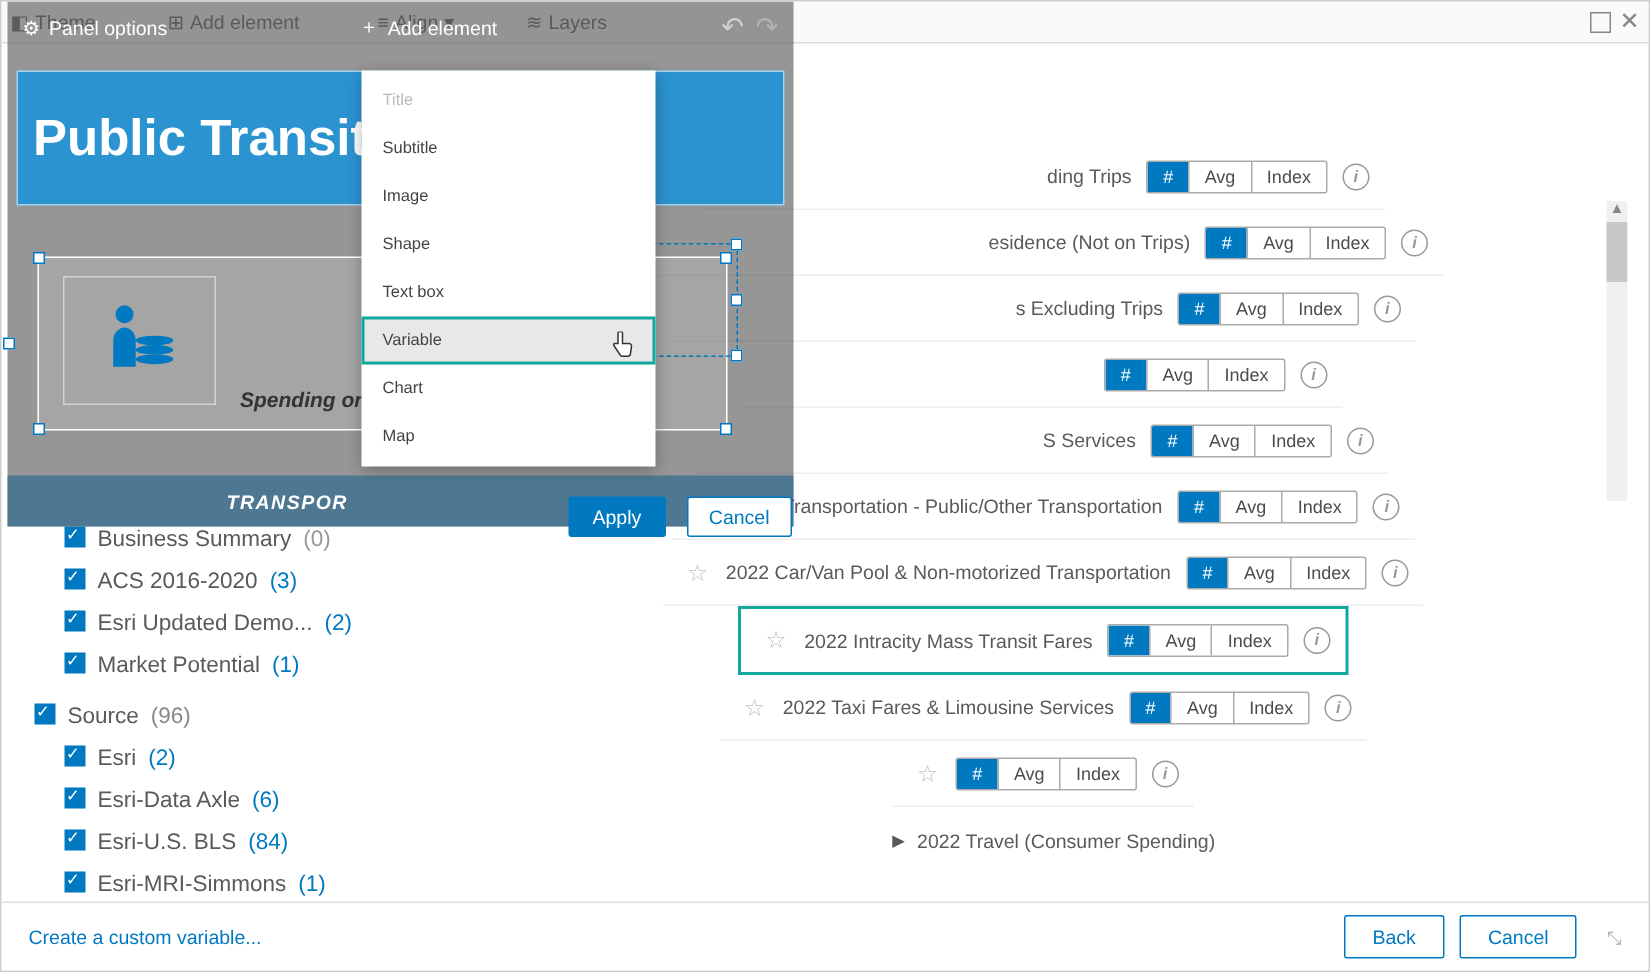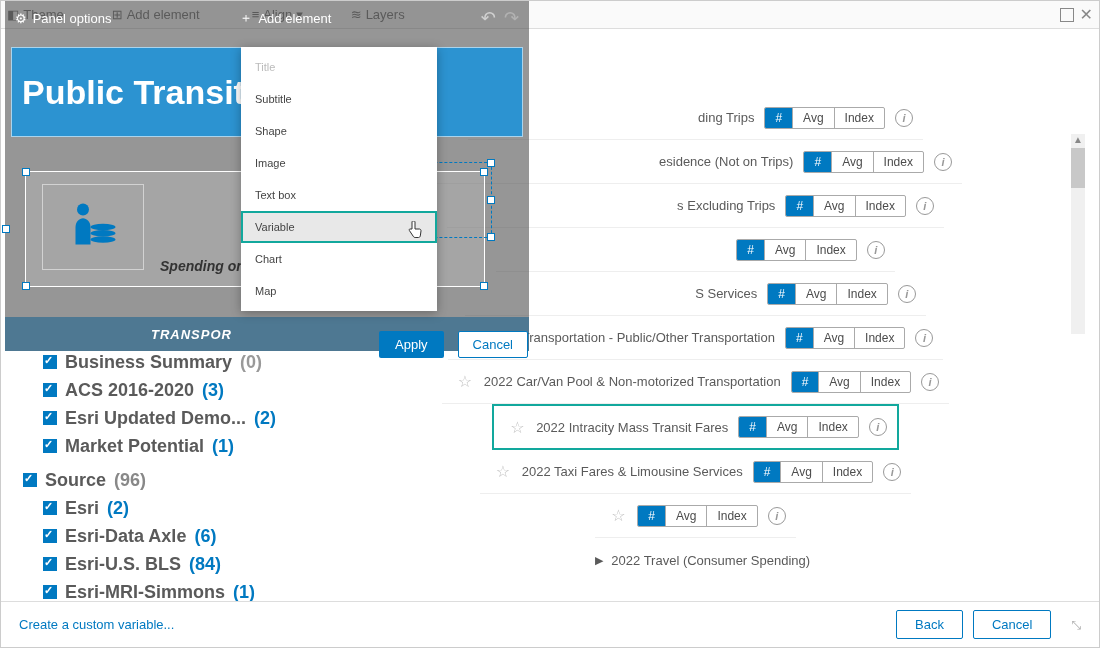--- a/index.html
+++ b/index.html
@@ -55,21 +55,21 @@
   .scrollbar-v { position:absolute; right:0; top:38px; width:14px; height:200px; background:#f0f0f0; }
   .scrollbar-v .thumb { background:#c8c8c8; height:40px; margin-top:0; }
   .scrollbar-v .arrow { height:14px; text-align:center; color:#888; font-size:10px; cursor:pointer; }
 
   .expand-row { display:flex; align-items:center; height:44px; padding-left:14px; gap:8px; color:#5a5a5a; cursor:pointer; }
   .caret { font-size:11px; }
 
   
   .sidebar { position:absolute; left:22px; top:350px; width:270px; }
   .filter-group { display:flex; flex-direction:column; gap:6px; }
-  .filter-item { display:flex; align-items:center; gap:8px; color:#5a5a5a; font-size:18px; height:22px;font-weight:bold; }
+  .filter-item { display:flex; align-items:flex-start; gap:8px; color:#5a5a5a; font-size:15px; height:22px; }
   .filter-item.indent { padding-left:20px; }
   .checkbox { width:14px; height:14px; background:#0079c1; position:relative; flex-shrink:0; }
   .checkbox::after { content:"✓"; color:#fff; font-size:11px; position:absolute; left:1px; top:-1px; }
   .count-link { color:#0079c1; cursor:pointer; }
 
   
   .apply-row { position:absolute; left:378px; top:330px; z-index:10; display:flex; gap:14px; align-items:flex-start; }
   .btn-primary { background:#0079c1; color:#fff; border:none; padding:6px 16px; font-size:13px; cursor:pointer; border-radius:2px; }
   .btn-link { background:#fff; color:#0079c1; border:1px solid #0079c1; padding:5px 14px; font-size:13px; cursor:pointer; border-radius:2px; }
 
@@ -158,22 +158,22 @@
     </div>
 
     <div class="legend-strip">
       <span>TRANSPOR</span>
     </div>
   </div>
 
   <div class="dropdown">
     <div class="item disabled">Title</div>
     <div class="item">Subtitle</div>
+    <div class="item">Image</div>
     <div class="item">Shape</div>
-    <div class="item">Image</div>
     <div class="item">Text box</div>
     <div class="item hover">
       <span>Variable</span>
       <span class="cursor-hand">
         <svg width="16" height="18" viewBox="0 0 16 18">
             <path d="M5 1v7l-2 0c-1 0-1 1-.5 1.7l4 6c.3.5 1 .8 1.6.8h3.4c1 0 1.7-.8 1.8-1.6l.7-5c.1-1-.6-1.9-1.6-1.9H8V1c0-.7-.6-1-1.5-1S5 .3 5 1z" fill="#fff" stroke="#333" stroke-width="1"></path>
           </svg>
       </span>
     </div>
     <div class="item">Chart</div>

